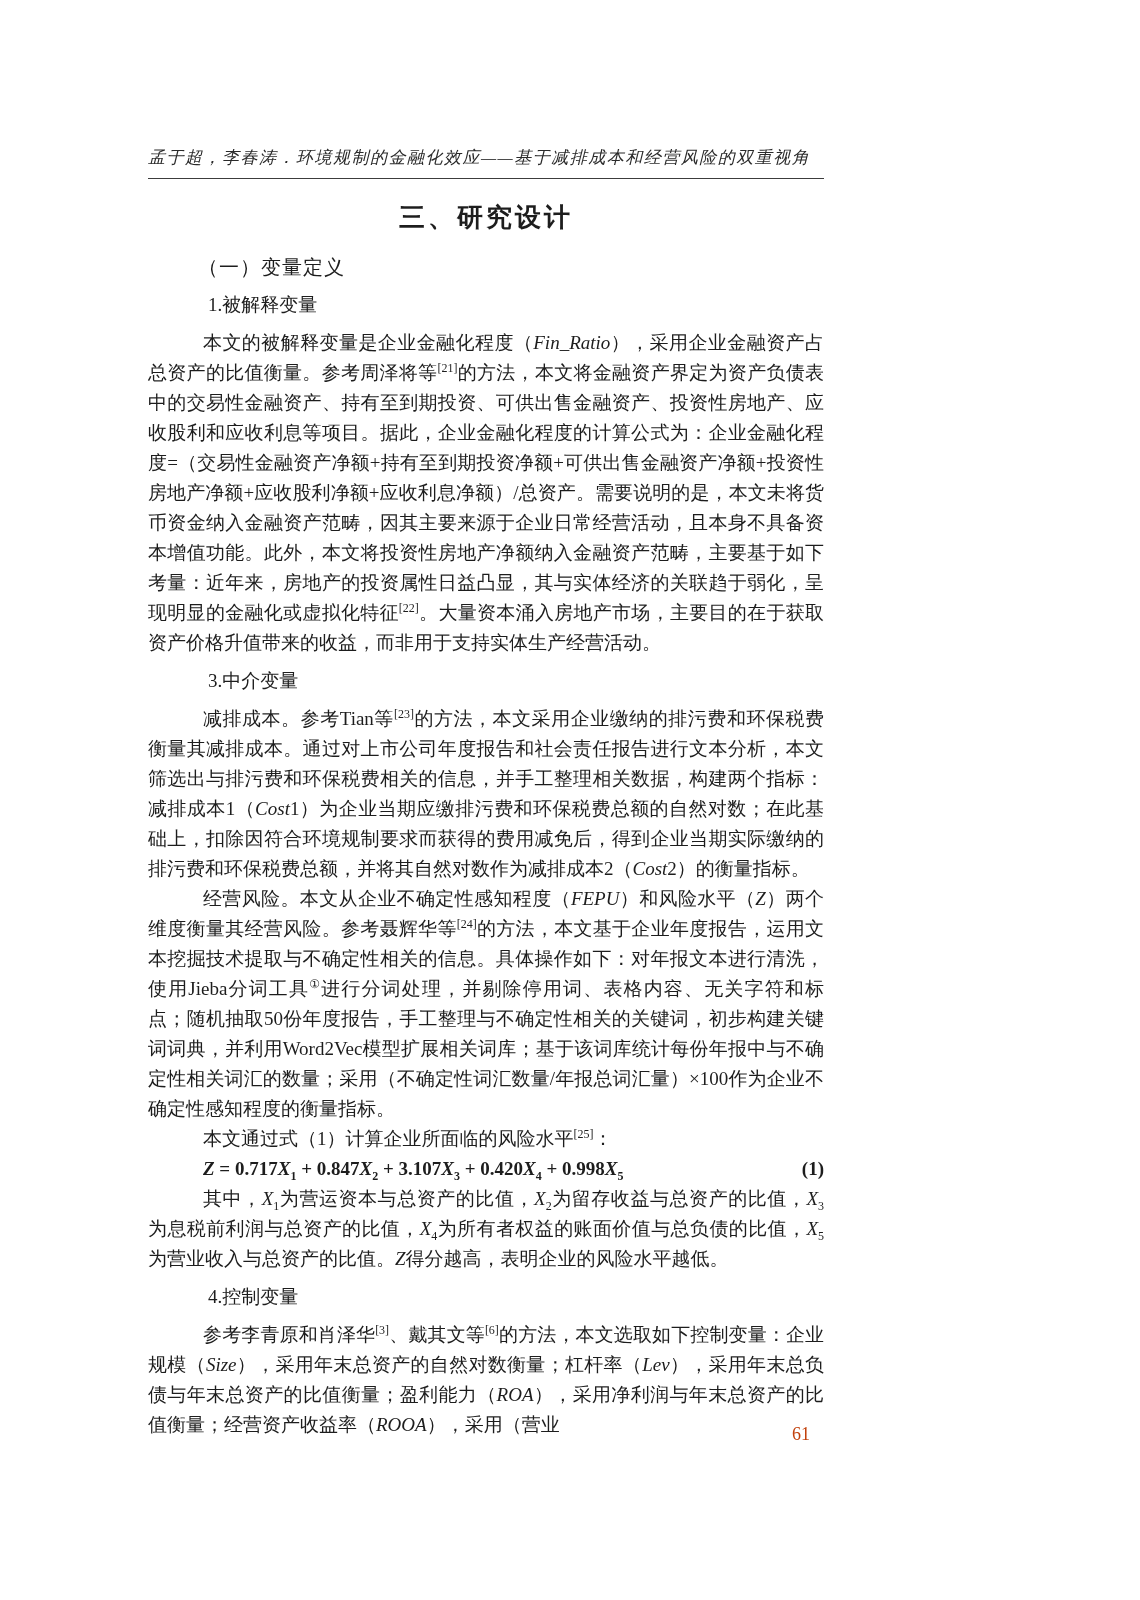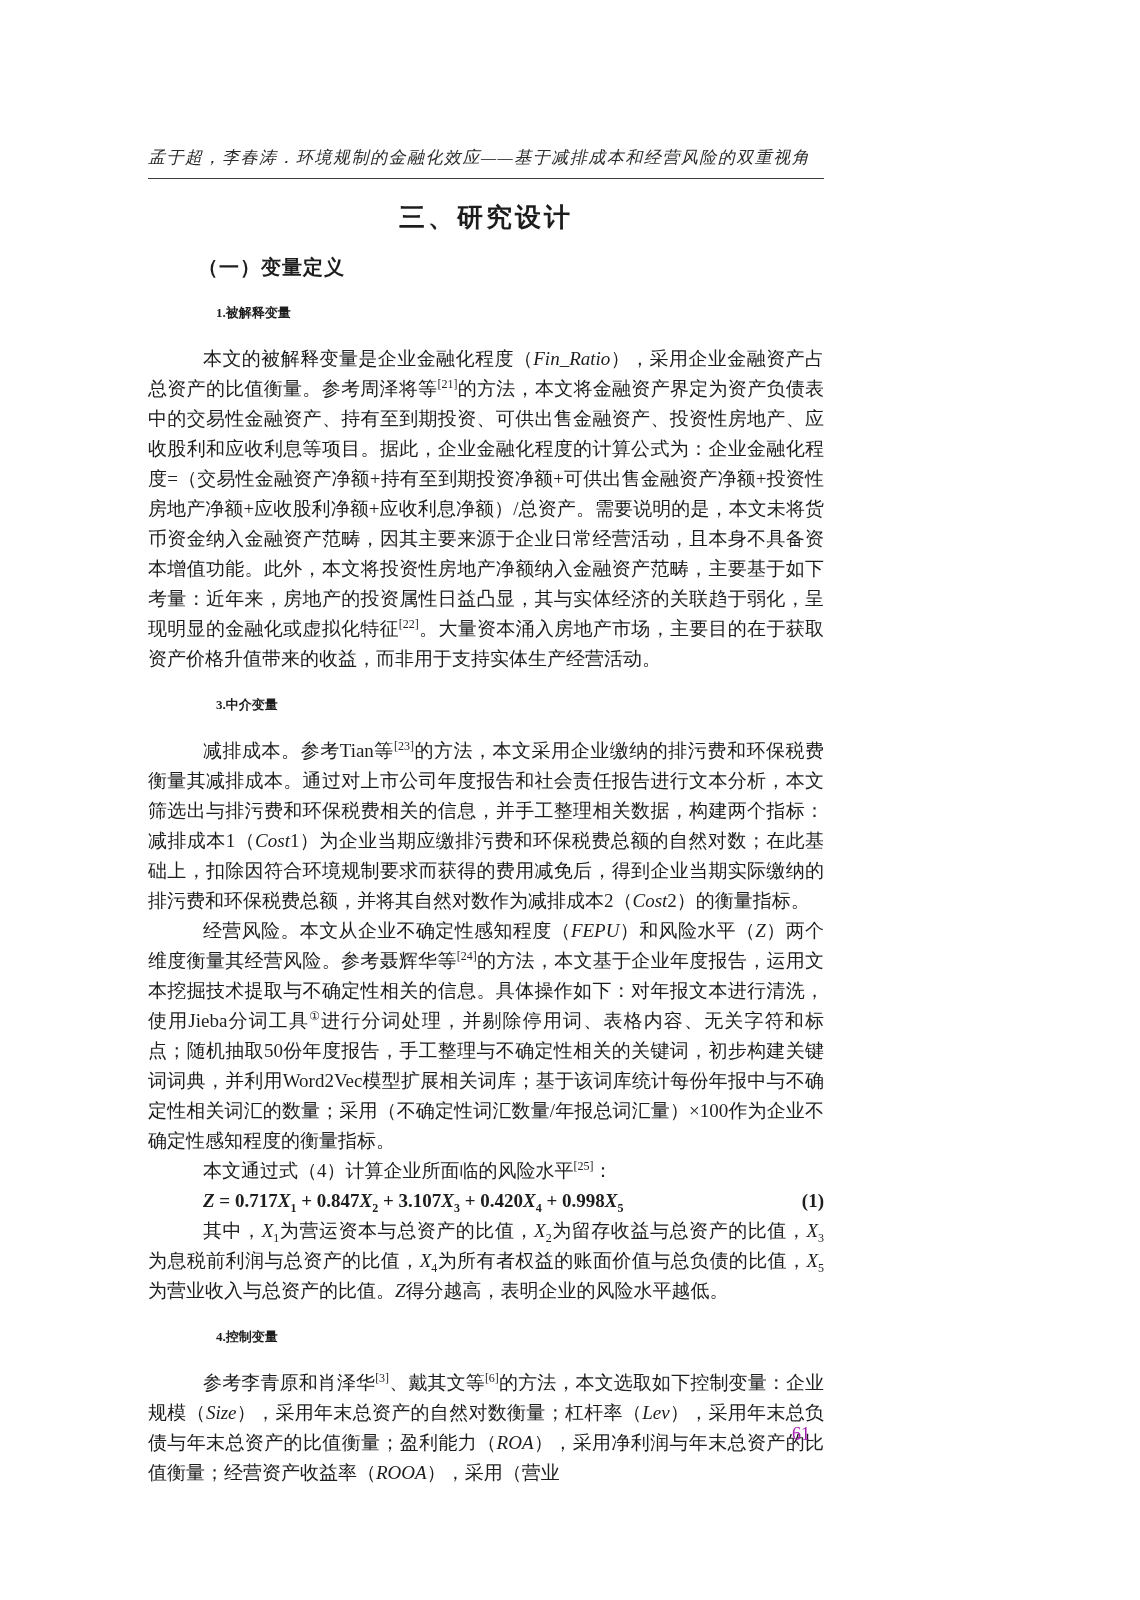--- a/index.html
+++ b/index.html
@@ -29,32 +29,32 @@
   .doc-title {
     font-family: "Liberation Sans", sans-serif;
     font-weight: 700;
     font-size: 26px;
     letter-spacing: 3px;
     text-align: center;
     margin: 21px 0 17px 0;
   }
   .sec-heading {
     font-family: "Liberation Sans", sans-serif;
-    font-weight: 700;
+    font-weight: 400;
     font-size: 20px;
     letter-spacing: 1px;
     line-height: 30px;
     margin: 0;
     text-indent: 50px;
   }
   .sub-heading {
-    font-size: 13px;
-    font-weight: 700;
+    font-size: 19px;
+    font-weight: 400;
     line-height: 30px;
-    margin: 16px;
+    margin: 8px;
     text-indent: 52px;
   }
   .para {
     font-size: 19px;
     line-height: 30px;
     margin: 0;
     text-align: justify;
     text-indent: 55px;
   }
   sup { font-size: 12px; line-height: 0; vertical-align: super; }
@@ -80,21 +80,21 @@
     font-size: 16px;
     line-height: 23px;
     color: #262626;
   }
   .footnote .fn-marker { margin-right: 12px; }
   .page-number {
     position: absolute;
     top: 1424px;
     right: 162px;
     font-size: 18px;
-    color: #a21caf;
+    color: #c2410c;
   }
 </style>
 </head>
 <body>
 
 <div class="page">
 
   <header class="running-header">
     <div class="rh-text">孟于超，李春涛．环境规制的金融化效应——基于减排成本和经营风险的双重视角</div>
   </header>
@@ -103,21 +103,21 @@
 
   <h2 class="sec-heading">（一）变量定义</h2>
 
   <h3 class="sub-heading">1.被解释变量</h3>
   <p class="para"><span>本文的被解释变量是企业金融化程度（</span><span class="seg-i">Fin_Ratio</span><span>），采用企业金融资产占总资产的比值衡量。参考周泽将等</span><sup>[21]</sup><span>的方法，本文将金融资产界定为资产负债表中的交易性金融资产、持有至到期投资、可供出售金融资产、投资性房地产、应收股利和应收利息等项目。据此，企业金融化程度的计算公式为：企业金融化程度=（交易性金融资产净额+持有至到期投资净额+可供出售金融资产净额+投资性房地产净额+应收股利净额+应收利息净额）/总资产。需要说明的是，本文未将货币资金纳入金融资产范畴，因其主要来源于企业日常经营活动，且本身不具备资本增值功能。此外，本文将投资性房地产净额纳入金融资产范畴，主要基于如下考量：近年来，房地产的投资属性日益凸显，其与实体经济的关联趋于弱化，呈现明显的金融化或虚拟化特征</span><sup>[22]</sup><span>。大量资本涌入房地产市场，主要目的在于获取资产价格升值带来的收益，而非用于支持实体生产经营活动。</span></p>
 
 
   <h3 class="sub-heading">3.中介变量</h3>
   <p class="para"><span>减排成本。参考Tian等</span><sup>[23]</sup><span>的方法，本文采用企业缴纳的排污费和环保税费衡量其减排成本。通过对上市公司年度报告和社会责任报告进行文本分析，本文筛选出与排污费和环保税费相关的信息，并手工整理相关数据，构建两个指标：减排成本1（</span><span class="seg-i">Cost</span><span>1）为企业当期应缴排污费和环保税费总额的自然对数；在此基础上，扣除因符合环境规制要求而获得的费用减免后，得到企业当期实际缴纳的排污费和环保税费总额，并将其自然对数作为减排成本2（</span><span class="seg-i">Cost</span><span>2）的衡量指标。</span></p>
   <p class="para"><span>经营风险。本文从企业不确定性感知程度（</span><span class="seg-i">FEPU</span><span>）和风险水平（</span><span class="seg-i">Z</span><span>）两个维度衡量其经营风险。参考聂辉华等</span><sup>[24]</sup><span>的方法，本文基于企业年度报告，运用文本挖掘技术提取与不确定性相关的信息。具体操作如下：对年报文本进行清洗，使用Jieba分词工具</span><sup>①</sup><span>进行分词处理，并剔除停用词、表格内容、无关字符和标点；随机抽取50份年度报告，手工整理与不确定性相关的关键词，初步构建关键词词典，并利用Word2Vec模型扩展相关词库；基于该词库统计每份年报中与不确定性相关词汇的数量；采用（不确定性词汇数量/年报总词汇量）×100作为企业不确定性感知程度的衡量指标。</span></p>
-  <p class="para"><span>本文通过式（4）计算企业所面临的风险水平</span><sup>[25]</sup><span>：</span></p>
+  <p class="para"><span>本文通过式（1）计算企业所面临的风险水平</span><sup>[25]</sup><span>：</span></p>
 
   <div class="formula-row">
     <span class="formula"><span class="seg-i">Z</span><span> = 0.717</span><span class="seg-i">X</span><sub>1</sub><span> + 0.847</span><span class="seg-i">X</span><sub>2</sub><span> + 3.107</span><span class="seg-i">X</span><sub>3</sub><span> + 0.420</span><span class="seg-i">X</span><sub>4</sub><span> + 0.998</span><span class="seg-i">X</span><sub>5</sub></span>
     <span class="eq-num">(1)</span>
   </div>
 
   <p class="para"><span>其中，</span><span class="seg-i">X</span><sub>1</sub><span>为营运资本与总资产的比值，</span><span class="seg-i">X</span><sub>2</sub><span>为留存收益与总资产的比值，</span><span class="seg-i">X</span><sub>3</sub><span>为息税前利润与总资产的比值，</span><span class="seg-i">X</span><sub>4</sub><span>为所有者权益的账面价值与总负债的比值，</span><span class="seg-i">X</span><sub>5</sub><span>为营业收入与总资产的比值。</span><span class="seg-i">Z</span><span>得分越高，表明企业的风险水平越低。</span></p>
 
   <h3 class="sub-heading">4.控制变量</h3>
   <p class="para"><span>参考李青原和肖泽华</span><sup>[3]</sup><span>、戴其文等</span><sup>[6]</sup><span>的方法，本文选取如下控制变量：企业规模（</span><span class="seg-i">Size</span><span>），采用年末总资产的自然对数衡量；杠杆率（</span><span class="seg-i">Lev</span><span>），采用年末总负债与年末总资产的比值衡量；盈利能力（</span><span class="seg-i">ROA</span><span>），采用净利润与年末总资产的比值衡量；经营资产收益率（</span><span class="seg-i">ROOA</span><span>），采用（营业</span></p>

